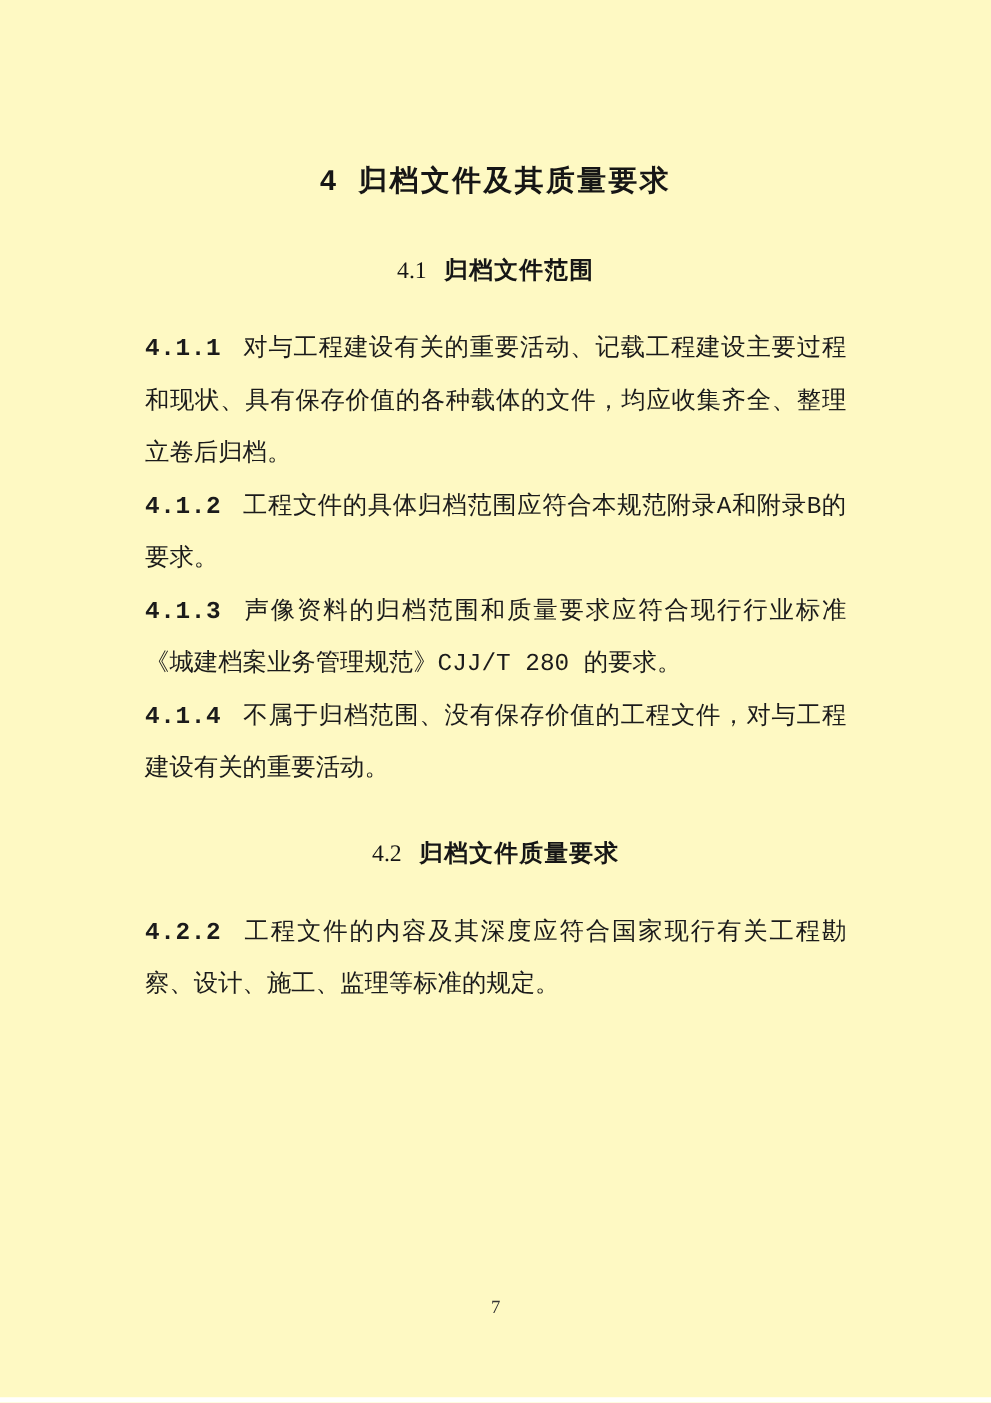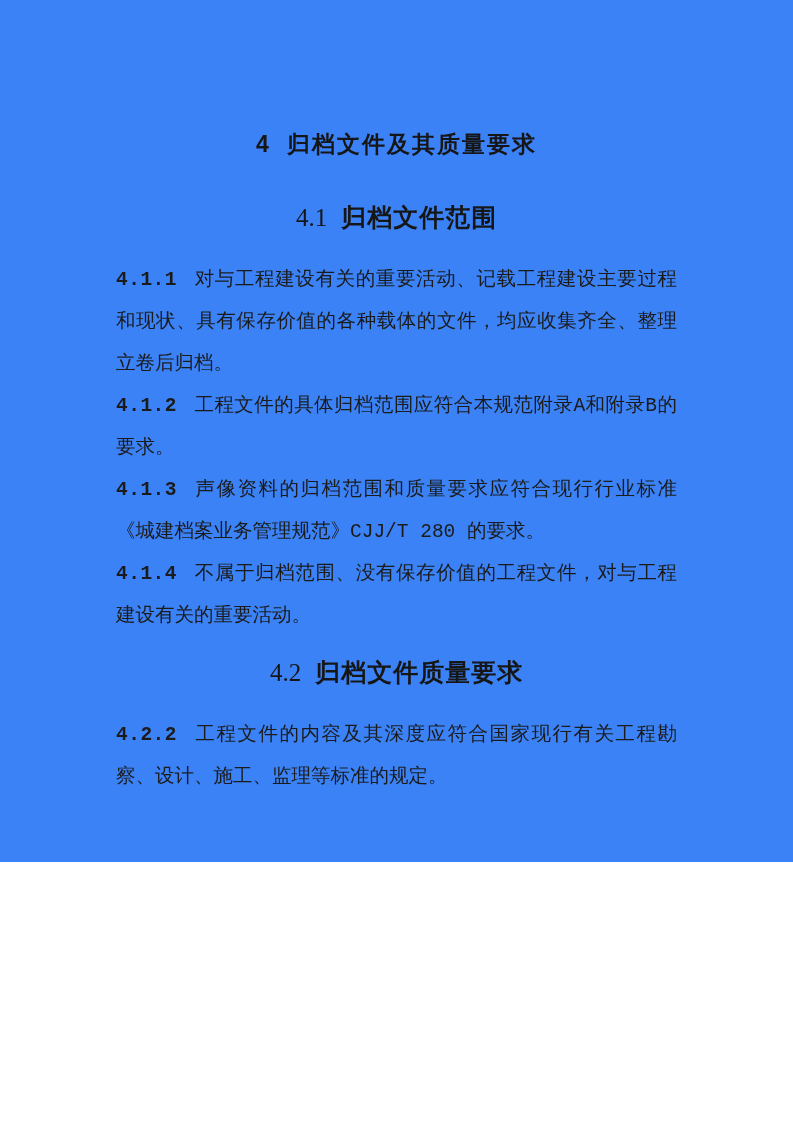--- a/index.html
+++ b/index.html
@@ -2,22 +2,22 @@
 <html><head>
 <meta charset="utf-8">
 <style>
   html, body {
     margin: 0;
     padding: 0;
     background: #ffffff;
   }
   .page {
     width: 793px;
-    height: 862px;
-    background: #3b82f6;
+    height: 1118px;
+    background: #fef9c3;
     position: relative;
     box-sizing: border-box;
     padding: 128px 116px 0 116px;
     font-family: "Liberation Serif", "DejaVu Serif", serif;
     color: #1b1b1b;
     overflow: hidden;
   }
   .doc-title {
     text-align: center;
     font-family: "Liberation Sans", "DejaVu Sans", sans-serif;
@@ -27,28 +27,28 @@
     letter-spacing: 2px;
     margin: 0;
     color: #161616;
   }
   .doc-title .chapter-num {
     letter-spacing: 0;
     margin-right: 18px;
   }
   .section-heading {
     text-align: center;
-    font-size: 25px;
+    font-size: 19px;
     line-height: 26px;
     font-weight: normal;
     margin: 44px 0 28px 0;
     color: #161616;
   }
   .section-heading.second {
-    margin-top: 22px;
+    margin-top: 35px;
   }
   .section-heading .sec-num {
     font-family: "Liberation Serif", "DejaVu Serif", serif;
     margin-right: 14px;
   }
   .section-heading .sec-title {
     font-family: "Liberation Sans", "DejaVu Sans", sans-serif;
     font-weight: bold;
     letter-spacing: 1px;
   }

